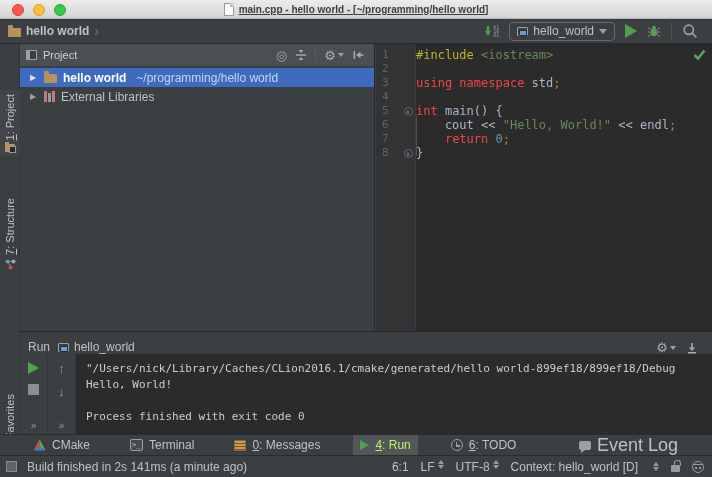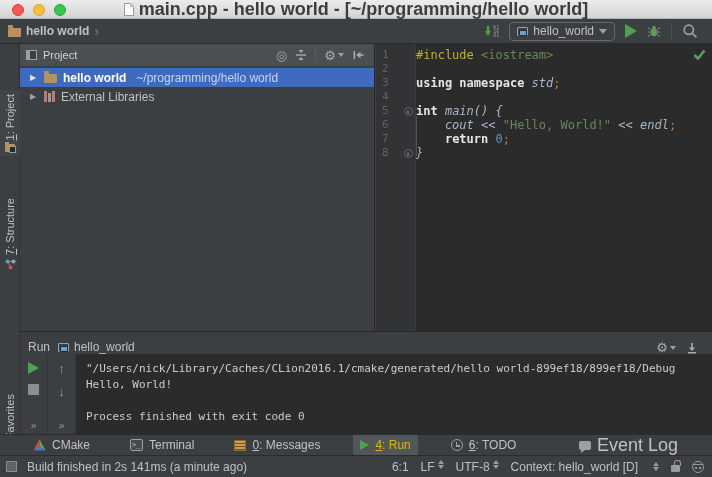--- a/index.html
+++ b/index.html
@@ -10,21 +10,21 @@
   
   .titlebar { position:absolute; top:0; left:0; right:0; height:19px;
               background:linear-gradient(#ECECEC,#D4D4D4); border-bottom:1px solid #B3B3B3;
               display:flex; align-items:center; }
   .traffic { position:absolute; left:12px; top:4px; display:flex; gap:9px; }
   .tl { width:12px; height:12px; border-radius:50%; display:inline-block; }
   .tl.red { background:#FC5650; border:1px solid #DF3D37; }
   .tl.yellow { background:#FDBD3E; border:1px solid #DEA123; }
   .tl.green { background:#35C84B; border:1px solid #24A834; }
   .title-wrap { width:100%; display:flex; justify-content:center; align-items:center; gap:5px; }
-  .title-text { font-size:18px; font-weight:bold; color:#3E3E3E; }
+  .title-text { font-size:10px; font-weight:bold; color:#3E3E3E;text-decoration:underline; }
   .doc-icon { position:relative; width:10px; height:13px; background:#FDFDFD; border:1px solid #9A9A9A; }
   .doc-icon::after { content:""; position:absolute; top:-1px; right:-1px; width:0; height:0;
                      border-top:4px solid #D4D4D4; border-left:4px solid #BDBDBD; }
 
   
   .toolbar { position:absolute; top:19px; left:0; right:0; height:25px; background:#3C3F41;
              border-bottom:1px solid #292B2D; display:flex; align-items:center; }
   .breadcrumb { display:flex; align-items:center; gap:5px; padding-left:8px; cursor:pointer; }
   .crumb-label { font-size:12px; font-weight:bold; color:#BFC1C3; }
   .crumb-chev { color:#77797B; font-size:15px; line-height:10px; }
@@ -88,25 +88,25 @@
   .gutter-bg { position:absolute; left:0; top:0; width:40px; height:100%; background:#313335;
                border-right:1px solid #3A3D3F; }
   #code-lines { position:absolute; top:4px; left:0; right:0; font-family:"DejaVu Sans Mono",monospace;
                 font-size:12px; }
   .code-line { display:flex; height:14px; line-height:14px; }
   .ln { width:24px; padding-left:6px; color:#606366; font-size:11px; flex:none; }
   .foldcol { width:16px; flex:none; display:flex; align-items:center; justify-content:center; }
   .fold-dot { width:9px; height:9px; border:1px solid #606366; border-radius:50%; background:#313335;
               color:#9A9A9A; font-size:6px; line-height:7px; text-align:center; cursor:pointer; }
   .codetext { white-space:pre; }
-  .seg-kw { color:#e5e5e5; font-weight:bold; }
+  .seg-kw { color:#ef4444; font-weight:normal; }
   .seg-dir { color:#BBB529; }
   .seg-str { color:#6A8759; }
   .seg-num { color:#6897BB; }
-  .seg-plain { color:#A9B7C6;font-style:italic; }
+  .seg-plain { color:#A9B7C6; }
   .seg-semi { color:#CC7832; }
   .fold-line { position:absolute; left:40px; top:72px; width:1px; height:40px; background:#515151; }
   .check { position:absolute; top:5px; right:6px; }
 
   
   .run-panel { position:absolute; top:331px; left:20px; width:692px; height:103px; background:#3C3F41;
                border-top:1px solid #282828; }
   .run-header { height:22px; display:flex; align-items:flex-end; gap:8px; padding:0 8px; }
   .run-title { font-size:12px; color:#BFC1C3; }
   .run-tab { display:flex; align-items:center; gap:5px; cursor:pointer; }
@@ -128,21 +128,21 @@
   .console { flex:1; background:#2B2B2B; padding:7px 10px; overflow:hidden; cursor:text; }
   .console-line { font-family:"DejaVu Sans Mono",monospace; font-size:11px; line-height:16px;
                   color:#C9CDD1; white-space:pre; }
 
   
   .bottombar { position:absolute; top:434px; left:0; right:0; height:21px; background:#3C3F41;
                border-top:1px solid #292B2D; display:flex; align-items:center; gap:26px;
                padding-left:26px; }
   .bb-item { display:flex; align-items:center; gap:6px; font-size:12px; color:#BFC1C3; height:21px;
              padding:0 7px; cursor:pointer; }
-  .bb-item.active { background:#515658; color:#eab308; }
+  .bb-item.active { background:#515658; color:#bef264; }
   .bb-item u { text-decoration:underline; }
   .run-mini { width:0; height:0; border-left:9px solid #4CA54C; border-top:5.5px solid transparent;
               border-bottom:5.5px solid transparent; }
   .term { position:relative; width:13px; height:12px; background:#47494B; border:1px solid #9DA0A3;
           border-radius:2px; }
   .term::before { content:">_"; position:absolute; left:1px; top:1px; font-size:7px; line-height:8px;
                   color:#C8C8C8; font-family:"DejaVu Sans Mono",monospace; }
   .msgs { width:12px; height:11px; border:1px solid #8A6A2F;
           background:repeating-linear-gradient(#CB9A4E 0 2px, #7A5B25 2px 3px); }
   .todo { position:relative; width:12px; height:12px; border:1.5px solid #9DA0A3; border-radius:50%; }

